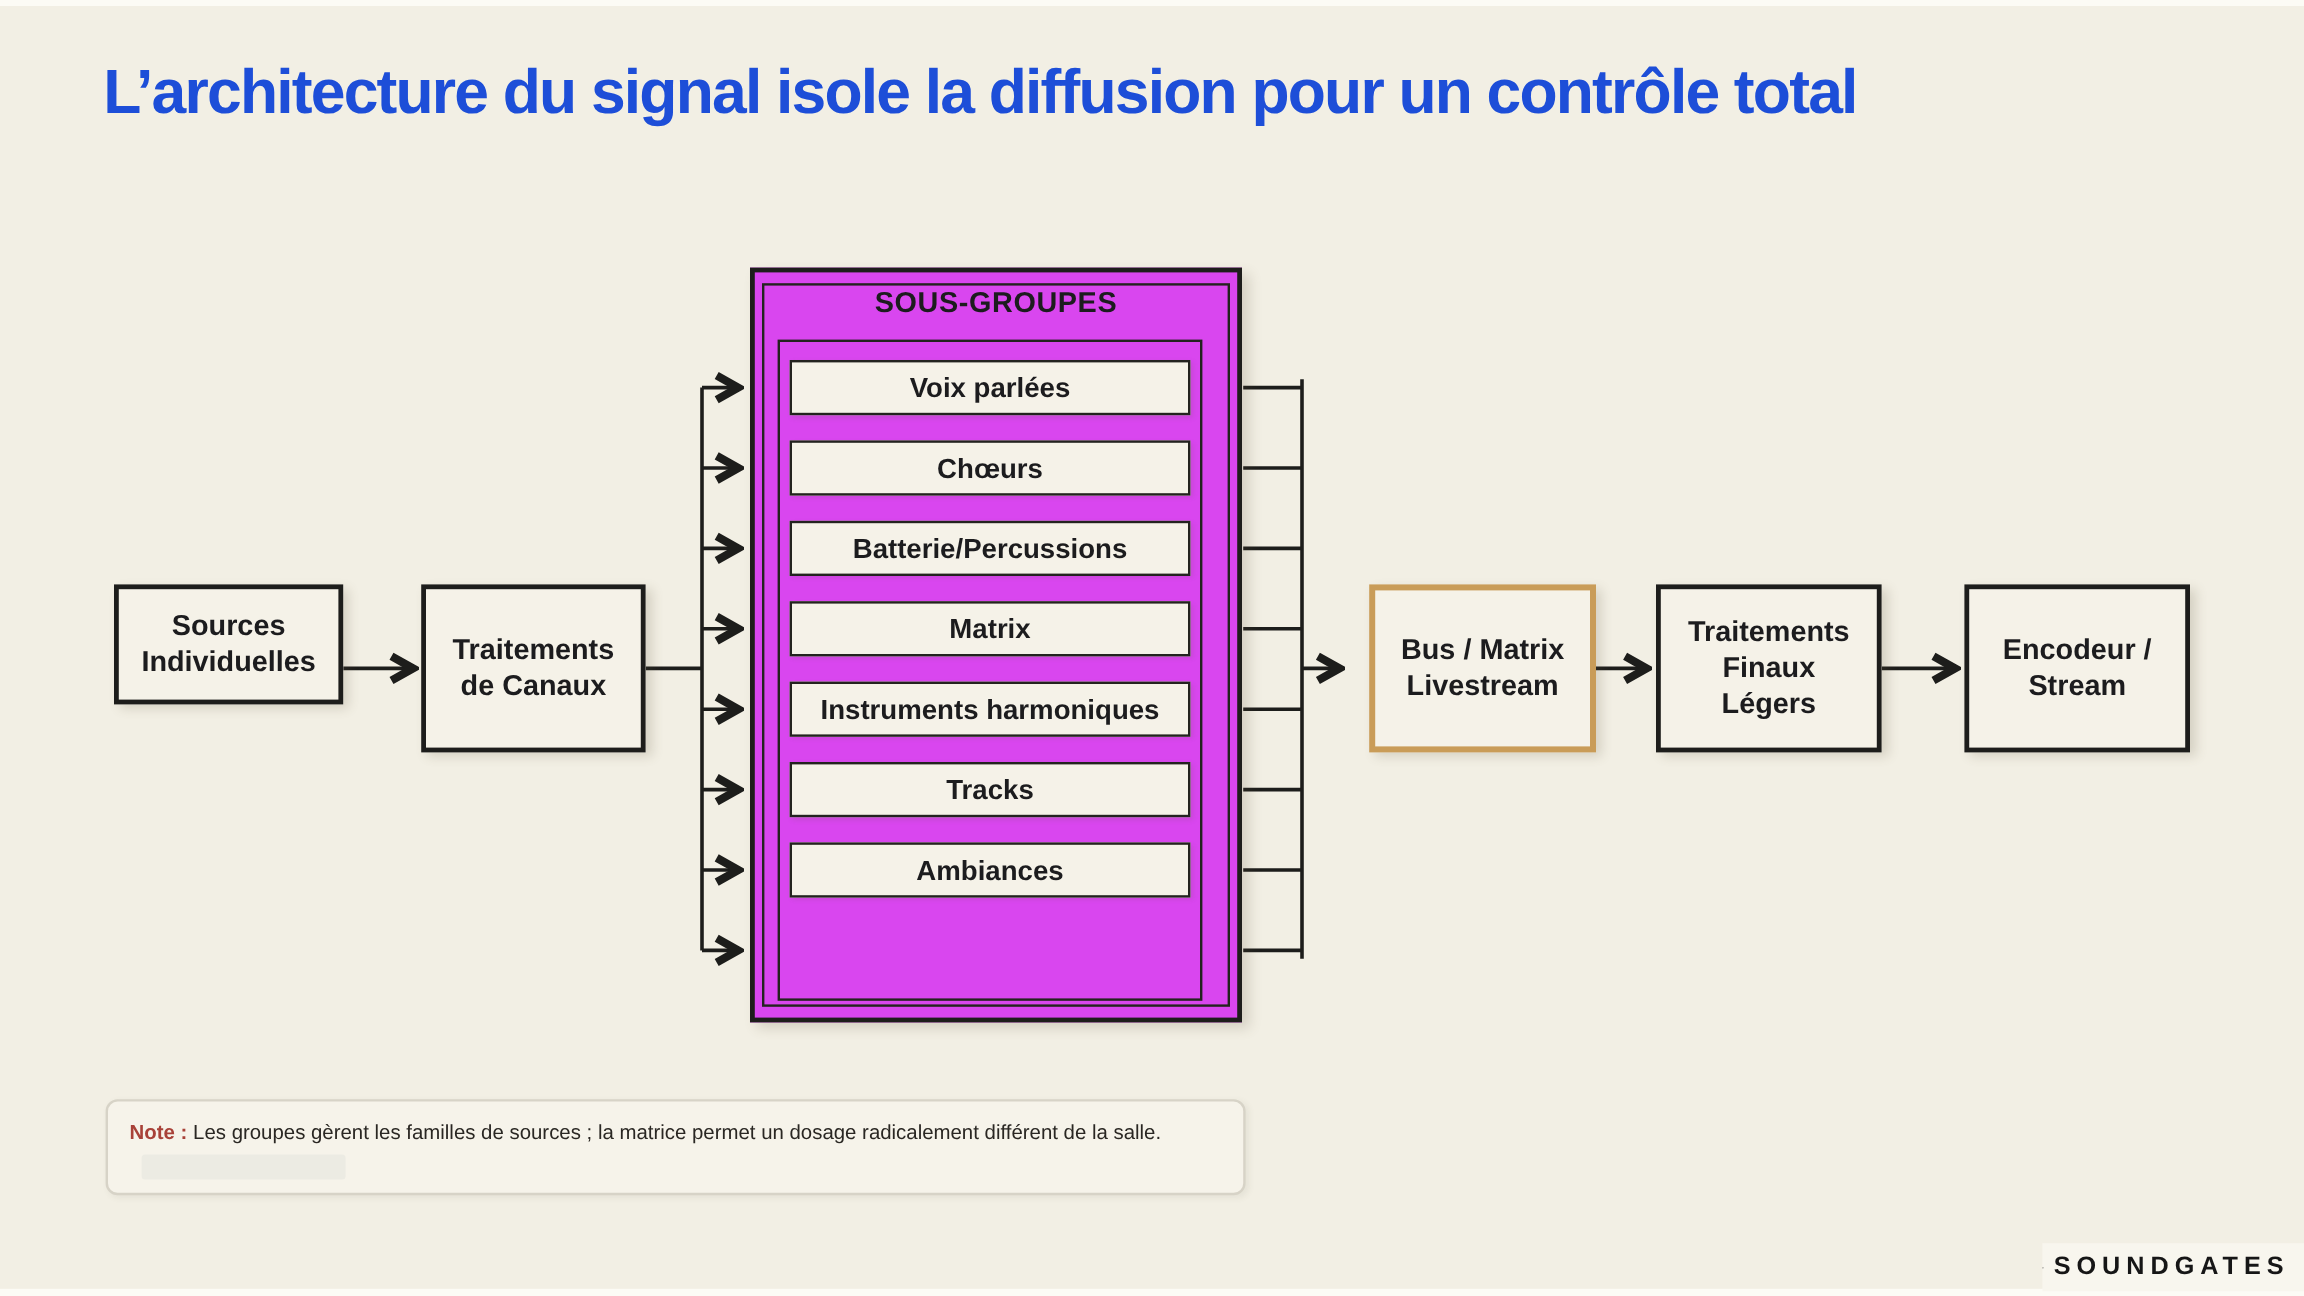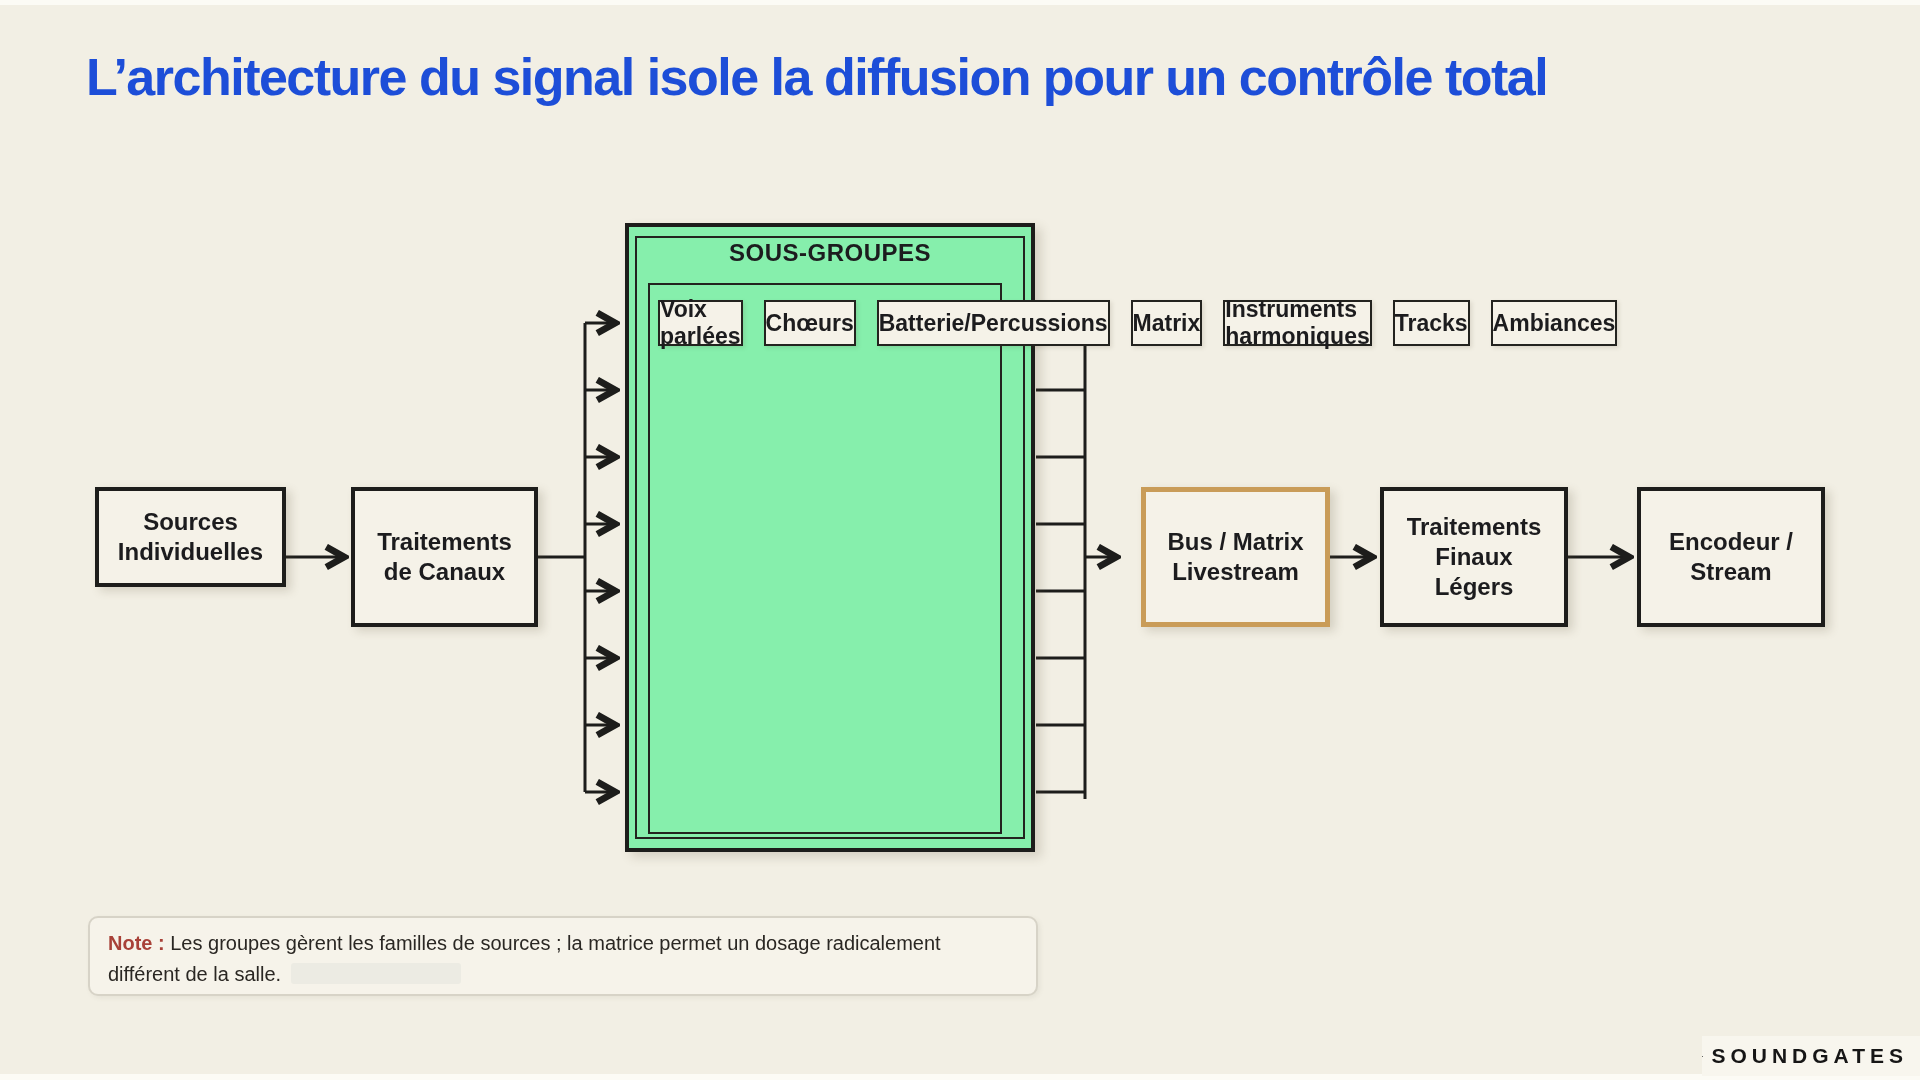--- a/index.html
+++ b/index.html
@@ -32,50 +32,50 @@
     box-shadow:5px 4px 9px rgba(95,85,60,0.20);
   }
   .node .box-label {
     font-size:24px; font-weight:600; line-height:30px;
     white-space:pre-line; color:#1c1c1e;
   }
   .node.highlight { border-color:#c99c58; border-width:5px;margin-left:17px; }
 
   .subgroups {
     position:absolute; left:625px; top:223px; width:410px; height:629px;
-    background:#86efac; border:4px solid #1d1d1b;
+    background:#d946ef; border:4px solid #1d1d1b;
     box-shadow:6px 5px 10px rgba(95,85,60,0.20);
   }
   .subgroups .sg-title {
     position:absolute; left:0; top:12px; width:100%;
     text-align:center; font-size:24px; font-weight:600; letter-spacing:0.5px;
   }
   .subgroups .inset-outline {
     position:absolute; left:6px; top:9px; width:390px; height:603px;
     border:2px solid #23231f; pointer-events:none;
   }
   .subgroups .rows-frame {
     position:absolute; left:19px; top:56px; width:354px; height:551px;
     border:2px solid #23231f;
-    display:flex; gap:21px;
+    display:flex; flex-direction:column; gap:21px;
     padding:15px 8px;
   }
   .sg-row {
     height:46px; flex:0 0 46px;
     background:#f5f2e8; border:2px solid #23231f;
     display:flex; align-items:center; justify-content:center;
     font-size:23px; font-weight:600;
     box-shadow:2px 2px 4px rgba(95,85,60,0.15);
   }
 
   .note-box {
     position:absolute; left:88px; top:916px; width:950px; height:80px;
     background:#f6f3ea; border:2px solid #d7d3c7; border-radius:10px;
     padding:10px 18px;
-    font-size:20px; line-height:31px; color:#2a2723;
+    font-size:17px; line-height:31px; color:#2a2723;
     box-shadow:2px 2px 5px rgba(95,85,60,0.08);
   }
   .note-box .note-label { font-weight:700; color:#a84138; }
   .redaction {
     display:inline-block; width:170px; height:21px;
     background:#ecebe3; border-radius:3px;
     vertical-align:-3px; margin-left:10px;
   }
 
   .brand-band {

